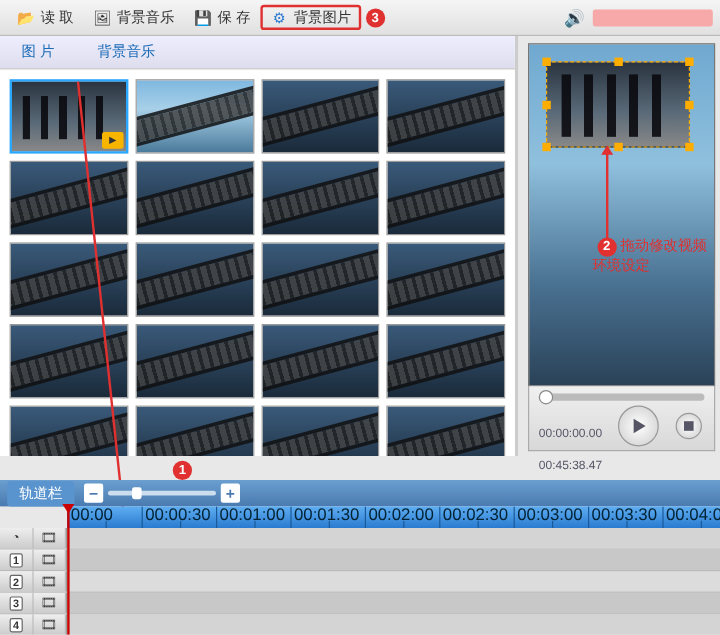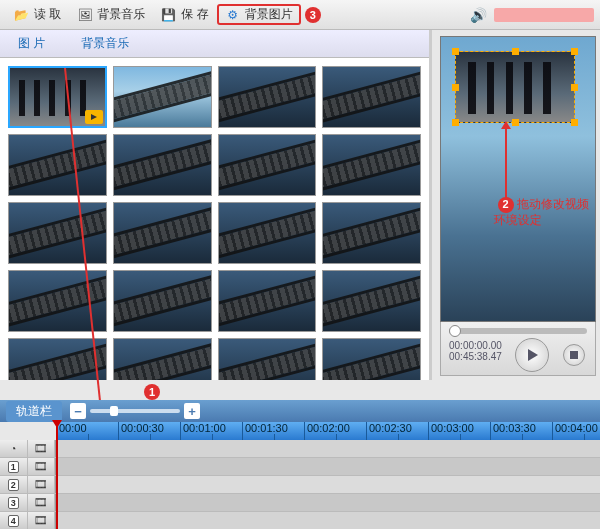--- a/index.html
+++ b/index.html
@@ -47,40 +47,40 @@
 .h-ml{left:-4px;top:50%;margin-top:-3px}.h-mr{right:-4px;top:50%;margin-top:-3px}
 
 .anno2 { position: absolute; right: 6px; top: 160px; color: #e03030; font-size: 12px; line-height: 1.2; text-align: left; margin-left: 40px; }
 .arrow2 { position: absolute; width: 2px; height: 78px; background: #e03030; right: 88px; top: 90px; }
 .arrow2::before { content: ""; position: absolute; top: -6px; left: -4px; border-bottom: 8px solid #e03030; border-left: 5px solid transparent; border-right: 5px solid transparent; }
 
 .pctrl { height: 54px; background: linear-gradient(#f0f0f0,#d8d8d8); border: 1px solid #aaa; border-top: none; position: relative; }
 .seek { position: absolute; top: 6px; left: 8px; right: 8px; height: 6px; background: #bbb; border-radius: 3px; }
 .seek-dot { position: absolute; left: 0; top: -3px; width: 12px; height: 12px; background: #fff; border: 1px solid #888; border-radius: 50%; }
 .times { position: absolute; left: 8px; top: 18px; font-size: 10px; color: #556; }
-.times span { display: block; }
+.times span { display: block; margin-top: 16px; }
 .playbtn { position: absolute; right: 46px; top: 16px; width: 34px; height: 34px; border-radius: 50%; background: radial-gradient(#fff,#ccc); border: 1px solid #999; display: flex; align-items: center; justify-content: center; }
 .playbtn::before { content: ""; border-left: 10px solid #556; border-top: 6px solid transparent; border-bottom: 6px solid transparent; margin-left: 2px; }
 .stopbtn { position: absolute; right: 10px; top: 22px; width: 22px; height: 22px; border-radius: 50%; background: radial-gradient(#fff,#ccc); border: 1px solid #999; display: flex; align-items: center; justify-content: center; }
 .stopbtn::before { content: ""; width: 8px; height: 8px; background: #556; }
 
 
 .anno1 { position: absolute; left: 140px; top: 384px; color: #e03030; font-size: 12px; display: flex; align-items: center; gap: 2px; }
 .arrow1 { position: absolute; left: 64px; top: 68px; width: 2px; height: 390px; background: #e03030; transform: rotate(-6deg); transform-origin: top; }
 .arrow1::after { content: ""; position: absolute; bottom: -6px; left: -4px; border-top: 8px solid #e03030; border-left: 5px solid transparent; border-right: 5px solid transparent; }
 
 
 .trackbar { position: absolute; left: 0; right: 0; top: 400px; height: 22px; background: linear-gradient(#6a9fd0,#4a7ab0); display: flex; align-items: center; padding: 0 6px; font-size: 12px; color: #fff; gap: 8px; }
 .tb-label { background: #5a94ce; padding: 2px 10px; border-radius: 3px; font-family: Liberation Mono, monospace; }
 .zoom { display: flex; align-items: center; gap: 4px; }
 .zbtn { width: 16px; height: 16px; background: #fff; color: #4a7ab0; font-weight: bold; display: flex; align-items: center; justify-content: center; border-radius: 2px; font-size: 13px; cursor: pointer; }
 .zslider { width: 90px; height: 4px; background: #cde; border-radius: 2px; position: relative; }
 .zslider::after { content: ""; position: absolute; left: 20px; top: -3px; width: 8px; height: 10px; background: #fff; border-radius: 2px; }
 
-.ruler { position: absolute; left: 56px; right: 0; top: 422px; height: 18px; background: linear-gradient(#5faef2,#2a7ad0); font-size: 11px; color: #023; overflow: hidden; }
+.ruler { position: absolute; left: 56px; right: 0; top: 422px; height: 18px; background: linear-gradient(#5faef2,#2a7ad0); font-size: 14px; color: #023; overflow: hidden; }
 .ruler-inner { display: flex; }
 .tick { flex: 0 0 62px; border-left: 1px solid #1a5a9a; padding-left: 2px; height: 18px; line-height: 12px; position: relative; }
 .tick::after { content: ""; position: absolute; left: 50%; top: 12px; width: 1px; height: 6px; background: #1a5a9a; }
 .playhead { position: absolute; left: 56px; top: 422px; width: 2px; height: 107px; background: #c00; z-index: 5; }
 .playhead::before { content: ""; position: absolute; top: -2px; left: -4px; border-top: 8px solid #c00; border-left: 5px solid transparent; border-right: 5px solid transparent; }
 
 .tracks { position: absolute; left: 0; right: 0; top: 440px; bottom: 0; background: #dcdcdc; overflow: hidden; }
 .trow { height: 18px; display: flex; border-bottom: 1px solid #bbb; }
 .thead { width: 56px; display: flex; background: linear-gradient(#eee,#ccc); border-right: 1px solid #999; }
 .thead .sq { width: 28px; display: flex; align-items: center; justify-content: center; font-size: 10px; border-right: 1px solid #bbb; color: #333; }

